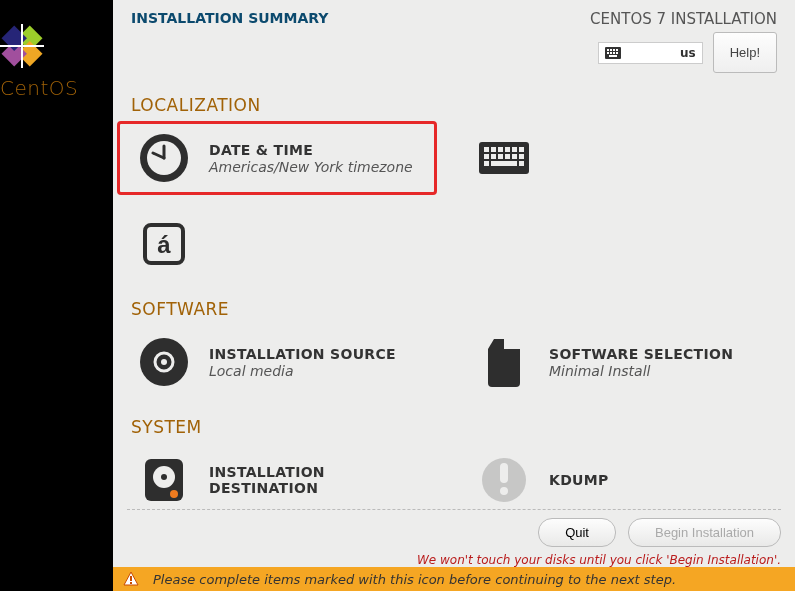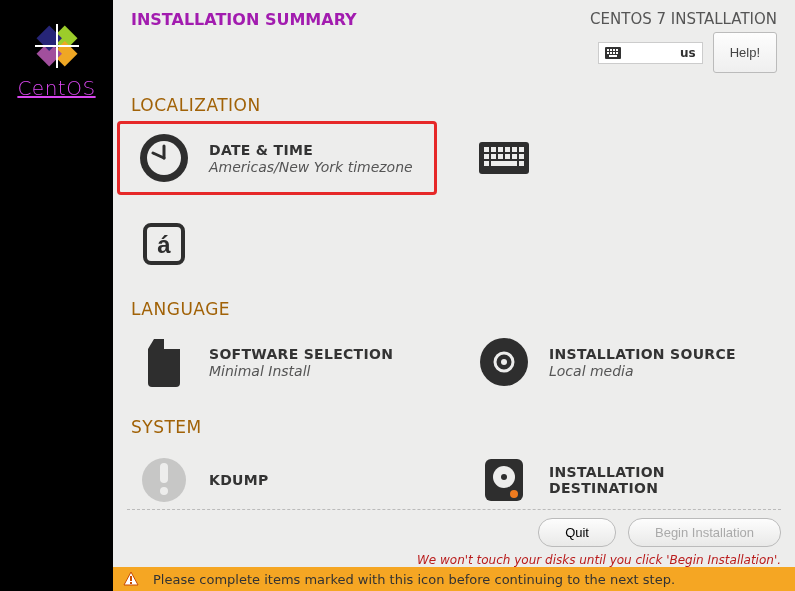--- a/index.html
+++ b/index.html
@@ -1,23 +1,23 @@
 <!DOCTYPE html>
 <html><head>
 <meta charset="utf-8">
 <style>
   * { box-sizing: border-box; margin: 0; padding: 0; }
   body { font-family: "DejaVu Sans", "Cantarell", sans-serif; width: 795px; height: 591px; overflow: hidden; background: #ededec; color: #333; }
   .root { display: flex; width: 795px; height: 591px; }
-  .sidebar { width: 113px; background: #000; color: #d946ef; display: flex; flex-direction: column; align-items: center; padding-top: 24px; text-decoration: underline; }
+  .sidebar { width: 113px; background: #000; color: #a16207; display: flex; flex-direction: column; align-items: flex-start; padding-top: 24px; }
   .sidebar svg { margin-bottom: 8px; }
   .sidebar-brand { font-size: 20px; font-weight: 300; letter-spacing: 0.5px; }
   .main { flex: 1; display: flex; flex-direction: column; position: relative; }
   .header { display: flex; justify-content: space-between; padding: 10px 18px 0 18px; }
-  .header-left { font-weight: bold; font-size: 16px; color: #a21caf; }
+  .header-left { font-weight: bold; font-size: 14px; color: #0c4a6e; }
   .header-right { text-align: righti; }
   .header-right-title { font-size: 15px; color: #555; margin-bottom: 4px; }
   .header-controls { display: flex; gap: 10px; justify-content: flex-end; align-items: center; }
   .kb-indicator { display: flex; align-items: center; gap: 6px; background: #fff; border: 1px solid #ccc; padding: 3px 6px; font-size: 12px; font-weight: bold; width: 105px; justify-content: space-between; }
   .kb-indicator svg { flex-shrink: 0; }
   .help-btn { background: linear-gradient(#fdfdfd,#efefef); border: 1px solid #bbb; border-radius: 3px; padding: 12px 16px; font-size: 13px; color: #444; cursor: pointer; }
   .content { flex: 1; overflow: hidden; padding: 22px 18px 0 4px; }
   .section-title { font-size: 17px; color: #a16207; letter-spacing: 0.5px; margin: 0 0 6px 14px; font-weight: normal; }
   .grid { display: grid; grid-template-columns: 1fr 1fr; gap: 12px 20px; margin-bottom: 18px; }
   .spoke { display: flex; align-items: center; gap: 18px; padding: 10px 14px 10px 20px; cursor: pointer; }
@@ -25,21 +25,21 @@
   .spoke-icon { width: 54px; height: 54px; flex-shrink: 0; display: flex; align-items: center; justify-content: center; }
   .spoke-text { display: flex; flex-direction: column; }
   .spoke-title { font-weight: bold; font-size: 14px; letter-spacing: 0.3px; color: #333; }
   .spoke-sub { font-style: italic; font-size: 14px; color: #555; margin-top: 1px; }
   .footer { position: absolute; left: 0; right: 0; bottom: 24px; padding: 0 14px; }
   .footer-divider { border-top: 1px dashed #bbb; margin-bottom: 8px; }
   .footer-buttons { display: flex; justify-content: flex-end; gap: 12px; }
   .btn { background: linear-gradient(#fdfdfd,#e9e9e8); border: 1px solid #bbb; border-radius: 14px; padding: 6px 26px; font-size: 13px; cursor: pointer; }
   .btn.disabled { color: #aaa; }
   .footer-note { text-align: right; font-style: italic; font-size: 12px; color: #b91c1c; margin-top: 6px; }
-  .warnbar { position: absolute; left: 0; right: 0; bottom: 0; height: 24px; background: #f5a623; display: flex; align-items: center; padding: 0 10px; gap: 14px; font-size: 13px; color: #333; }
+  .warnbar { position: absolute; left: 0; right: 0; bottom: 0; height: 24px; background: #f5a623; display: flex; align-items: center; padding: 0 10px; gap: 14px; font-size: 13px; color: #333; font-style: italic; }
   .warnbar .tri { width: 16px; height: 16px; }
 </style>
 </head>
 <body>
 
 <div class="root">
   <div class="sidebar">
     <svg width="44" height="44" viewBox="0 0 44 44">
       <g transform="translate(22,22)">
         <rect x="-9" y="-20" width="18" height="18" fill="#9ccd2a" transform="rotate(45)"></rect>
@@ -124,75 +124,75 @@
         <div class="spoke">
           <div class="spoke-icon">
             <svg width="54" height="54" viewBox="0 0 54 54">
                 <rect x="8" y="8" width="38" height="38" rx="6" fill="none" stroke="#2e2e2e" stroke-width="4"></rect>
                 <text x="27" y="36" font-size="24" font-weight="bold" fill="#2e2e2e" text-anchor="middle" font-family="sans-serif">á</text>
               </svg>
           </div>
         </div>
       </div>
 
-      <div class="section-title">LANGUAGE</div>
+      <div class="section-title">SOFTWARE</div>
       <div class="grid">
+        <div class="spoke">
+          <div class="spoke-icon">
+            <svg width="54" height="54" viewBox="0 0 54 54">
+                <circle cx="27" cy="27" r="24" fill="#2e2e2e"></circle>
+                <circle cx="27" cy="27" r="9" fill="none" stroke="#ededec" stroke-width="3"></circle>
+                <circle cx="27" cy="27" r="3" fill="#ededec"></circle>
+              </svg>
+          </div>
+          <div class="spoke-text">
+            <span class="spoke-title">INSTALLATION SOURCE</span>
+            <span class="spoke-sub">Local media</span>
+          </div>
+        </div>
         <div class="spoke">
           <div class="spoke-icon">
             <svg width="48" height="54" viewBox="0 0 48 54">
                 <path d="M8 14 L8 48 Q8 52 12 52 L36 52 Q40 52 40 48 L40 14 Z" fill="#2e2e2e"></path>
                 <path d="M8 14 L14 4 L24 4 L24 14 Z" fill="#2e2e2e"></path>
               </svg>
           </div>
           <div class="spoke-text">
             <span class="spoke-title">SOFTWARE SELECTION</span>
             <span class="spoke-sub">Minimal Install</span>
           </div>
         </div>
-        <div class="spoke">
-          <div class="spoke-icon">
-            <svg width="54" height="54" viewBox="0 0 54 54">
-                <circle cx="27" cy="27" r="24" fill="#2e2e2e"></circle>
-                <circle cx="27" cy="27" r="9" fill="none" stroke="#ededec" stroke-width="3"></circle>
-                <circle cx="27" cy="27" r="3" fill="#ededec"></circle>
-              </svg>
-          </div>
-          <div class="spoke-text">
-            <span class="spoke-title">INSTALLATION SOURCE</span>
-            <span class="spoke-sub">Local media</span>
-          </div>
-        </div>
       </div>
 
       <div class="section-title">SYSTEM</div>
       <div class="grid">
-        <div class="spoke">
-          <div class="spoke-icon">
-            <svg width="54" height="54" viewBox="0 0 54 54">
-                <circle cx="27" cy="27" r="22" fill="#c7c7c6"></circle>
-                <rect x="23" y="10" width="8" height="20" rx="4" fill="#ededec"></rect>
-                <circle cx="27" cy="38" r="4" fill="#ededec"></circle>
-              </svg>
-          </div>
-          <div class="spoke-text">
-            <span class="spoke-title">KDUMP</span>
-            <span class="spoke-sub"></span>
-          </div>
-        </div>
         <div class="spoke">
           <div class="spoke-icon">
             <svg width="54" height="54" viewBox="0 0 54 54">
                 <rect x="8" y="6" width="38" height="42" rx="6" fill="#2e2e2e"></rect>
                 <circle cx="27" cy="24" r="11" fill="#ededec"></circle>
                 <circle cx="27" cy="24" r="3" fill="#2e2e2e"></circle>
                 <circle cx="37" cy="41" r="4" fill="#ef7b1f"></circle>
               </svg>
           </div>
           <div class="spoke-text">
             <span class="spoke-title">INSTALLATION DESTINATION</span>
+            <span class="spoke-sub"></span>
+          </div>
+        </div>
+        <div class="spoke">
+          <div class="spoke-icon">
+            <svg width="54" height="54" viewBox="0 0 54 54">
+                <circle cx="27" cy="27" r="22" fill="#c7c7c6"></circle>
+                <rect x="23" y="10" width="8" height="20" rx="4" fill="#ededec"></rect>
+                <circle cx="27" cy="38" r="4" fill="#ededec"></circle>
+              </svg>
+          </div>
+          <div class="spoke-text">
+            <span class="spoke-title">KDUMP</span>
             <span class="spoke-sub"></span>
           </div>
         </div>
       </div>
     </div>
 
     <div class="footer">
       <div class="footer-divider"></div>
       <div class="footer-buttons">
         <button class="btn">Quit</button>

